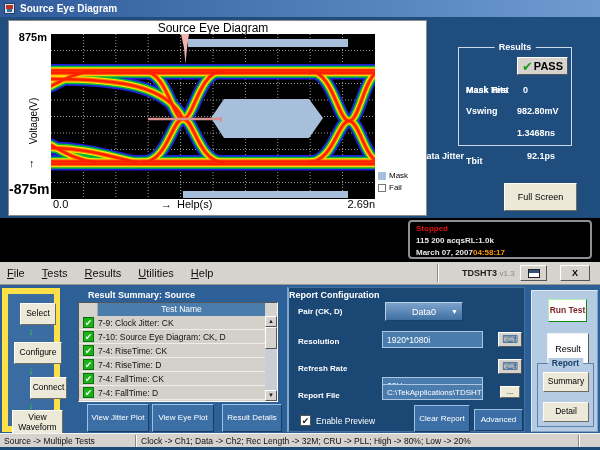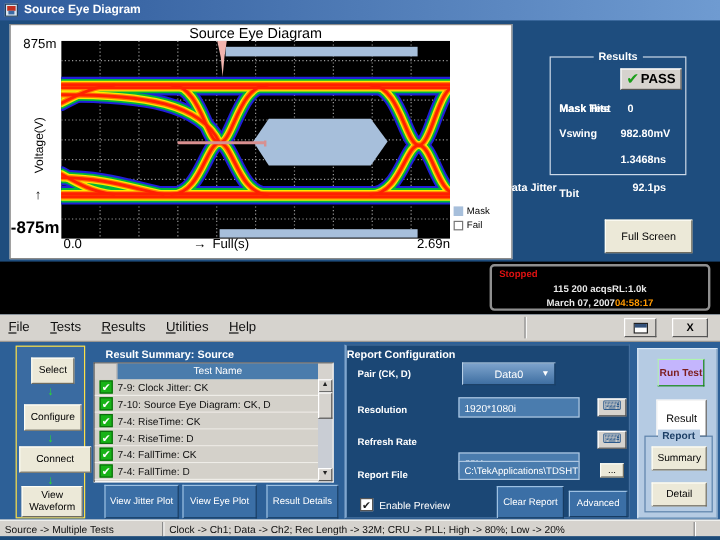--- a/index.html
+++ b/index.html
@@ -14,21 +14,21 @@
     font-size:10px; font-weight:bold; line-height:17px; }
   .titlebar .app-icon { position:absolute; left:4px; top:3px; width:11px; height:11px;
     background:#d8e4f0; border:1px solid #24425f; }
   .titlebar .app-icon::before { content:""; position:absolute; left:1px; top:1px; width:7px; height:4px; background:#c03020; }
   .titlebar .app-icon::after { content:""; position:absolute; left:2px; bottom:1px; width:5px; height:3px; background:#3a6aa5; }
   .titlebar .ttl { position:absolute; left:20px; top:0; }
 
   
   .eye-panel { left:8px; top:20px; width:419px; height:196px; background:#fff; border:1px solid #8a8a8a; }
   .plot-title { position:absolute; left:42px; top:0px; width:324px; text-align:center; font-size:12px; color:#000; }
-  .ylab-top { position:absolute; left:0; top:10px; width:38px; text-align:right; font-size:11px; font-weight:normal; color:#000; }
+  .ylab-top { position:absolute; left:0; top:10px; width:38px; text-align:right; font-size:11px; font-weight:bold; color:#000; }
   .ylab-bot { position:absolute; left:0; top:160px; width:38px; text-align:right; font-size:14px; font-weight:bold; color:#000; }
   .yaxis-name { position:absolute; left:24px; top:100px; font-size:10px; color:#000;
     transform:translate(-50%,-50%) rotate(-90deg); white-space:nowrap; }
   .yaxis-arrow { position:absolute; left:20px; top:136px; font-size:11px; color:#000; }
   .xrow { position:absolute; top:177px; font-size:11px; color:#000; }
   .legend { position:absolute; left:369px; font-size:8px; color:#000; display:flex; align-items:center; gap:3px; }
   .sw { width:8px; height:8px; display:inline-block; }
   .sw-fail { background:#fff; border:1px solid #777; }
 
   
@@ -47,40 +47,40 @@
     font-size:8.5px; font-family:inherit; cursor:default; line-height:1.15; }
   .btn-blue { background:#3b6fa6; border:1px solid; border-color:#9dc0e2 #173c63 #173c63 #9dc0e2;
     color:#fff; display:flex; align-items:center; justify-content:center; text-align:center;
     font-size:8px; line-height:1.2; cursor:default; }
 
   
   .black-band { left:0; top:218px; width:600px; height:44px; background:#000; }
   .acq-box { position:absolute; left:408px; top:2px; width:184px; height:39px;
     border:2px solid #8f8f8f; border-radius:4px; padding:1px 6px 0 6px;
     font-size:8px; font-weight:bold; color:#e8e8e8; }
-  .acq-row { display:flex; justify-content:center; line-height:12px; }
+  .acq-row { display:flex; justify-content:flex-start; line-height:12px; }
 
   
   .menubar { left:0; top:262px; width:600px; height:23px; background:#d6d3ce; color:#111;
     font-size:11px; line-height:22px; border-bottom:1px solid #9a9792; }
   .menu-item { display:inline-block; padding:0 7px; }
   .menu-item::first-letter { text-decoration:underline; }
   .menu-div { position:absolute; left:437px; top:2px; width:1px; height:18px; background:#8a8a8a; box-shadow:1px 0 0 #fff; }
   .brand { position:absolute; left:462px; top:0; font-size:9px; font-weight:bold; color:#222; }
   .brand .ver { font-weight:normal; font-size:8px; color:#888; }
   .win-btn { position:absolute; top:3px; height:16px; background:#d6d3ce;
     border:1px solid; border-color:#fff #555 #555 #fff; display:flex; align-items:center; justify-content:center;
     font-size:9px; font-weight:bold; color:#000; }
   .mini-glyph { width:12px; height:9px; border:1px solid #222; background:#fff; position:relative; }
   .mini-glyph::before { content:""; position:absolute; left:0; top:0; right:0; height:3px; background:#33517a; }
 
   
   .bottom { left:0; top:285px; width:600px; height:148px; background:#2d6097; }
   .left-panel { position:absolute; left:2px; top:3px; width:58px; height:144px;
-    background:#3a6ba1; border:1px solid #fde047;margin-left:11px; }
+    background:#3a6ba1; border:6px solid #fde047; }
   .flow-arrow { position:absolute; width:100%; text-align:center; color:#2ae02a; font-size:10px; font-weight:bold; line-height:10px; }
 
   .sum-title { position:absolute; left:88px; top:5px; font-size:9px; font-weight:bold; color:#fff; }
   .listbox { position:absolute; left:78px; top:17px; width:200px; height:100px;
     background:#d6d3ce; border:1px solid; border-color:#555 #fff #fff #555; }
   .lb-header { display:flex; height:13px; }
   .lb-header .cell-chk { width:19px; background:#d6d3ce; border-right:1px solid #aaa; }
   .lb-header .cell-name { flex:1; background:#4a7cac; color:#fff; font-size:8.5px; text-align:center; line-height:13px; }
   .lb-header .cell-sb { width:12px; background:#d6d3ce; }
   .lb-row { display:flex; height:14px; align-items:center; background:#d4d1ca; border-bottom:1px solid #efede8; width:186px; }
@@ -109,21 +109,21 @@
     border:1px solid; border-color:#fff #555 #555 #fff; display:flex; align-items:center; justify-content:center;
     font-size:11px; color:#2c5a8c; line-height:1; }
   .kb-btn::before { content:"⌨"; }
   .checkbox { position:absolute; width:11px; height:11px; background:#fff; border:1px solid #555;
     font-size:9px; line-height:10px; text-align:center; color:#1a1a1a; }
   .checkbox::before { content:"✔"; }
   .cb-label { position:absolute; font-size:8.5px; color:#fff; }
 
   .run-panel { position:absolute; left:531px; top:5px; width:67px; height:142px;
     background:#b5cbe3; border:1px solid; border-color:#ddeaf7 #7fa2c4 #7fa2c4 #ddeaf7; }
-  .btn-run { position:absolute; background:#c4b5fd; border:1px solid; border-color:#aef5ae #0f8a0f #0f8a0f #aef5ae;
+  .btn-run { position:absolute; background:#ffffff; border:1px solid; border-color:#aef5ae #0f8a0f #0f8a0f #aef5ae;
     color:#7c1d1d; font-weight:bold; font-size:8.5px; text-align:center; line-height:1.25;
     display:flex; align-items:center; justify-content:center; }
   .btn-white { position:absolute; background:#fff; border:1px solid; border-color:#f2f2f2 #5a5a5a #5a5a5a #f2f2f2;
     color:#000; font-size:9px; display:flex; align-items:center; justify-content:center; }
   .report-gb { position:absolute; left:5px; top:72px; width:57px; height:64px; border:1px solid #5d82aa; }
   .report-gb .gb-legend { background:#b5cbe3; color:#1c3f66; font-size:8.5px; }
 
   
   .statusbar { left:0; top:433px; width:600px; height:14px; background:#d6d3ce;
     font-size:8.5px; color:#111; line-height:14px; border-top:1px solid #f5f5f3; }
@@ -228,21 +228,21 @@
         <line x1="97" y1="85" x2="170" y2="85" stroke="#d89090" stroke-width="2.5"></line>
         <line x1="170" y1="83" x2="170" y2="88" stroke="#d89090" stroke-width="2"></line>
         <polygon points="130,0 138,0 136,14 134.5,30 133,14" fill="#f2b4ae"></polygon>
       </svg>
     <div class="ylab-top">875m</div>
     <div class="yaxis-name">Voltage(V)</div>
     <div class="yaxis-arrow">↑</div>
     <div class="ylab-bot">-875m</div>
     <div class="xrow" style="left:44px;">0.0</div>
     <div class="xrow" style="left:152px;">→</div>
-    <div class="xrow" style="left:168px;">Full(s)</div>
+    <div class="xrow" style="left:168px;">Help(s)</div>
     <div class="xrow" style="left:320px; width:46px; text-align:right;">2.69n</div>
     <div class="legend" style="top:150px;">
       <span class="sw" id="mask-swatch" style="background: rgb(167, 191, 219);"></span>
       <span>Mask</span>
     </div>
     <div class="legend" style="top:162px;">
       <span class="sw sw-fail"></span>
       <span>Fail</span>
     </div>
   </div>
@@ -279,34 +279,38 @@
     </div>
   </div>
 
   <div class="abs menubar">
     <span class="menu-item">File</span>
     <span class="menu-item">Tests</span>
     <span class="menu-item">Results</span>
     <span class="menu-item">Utilities</span>
     <span class="menu-item">Help</span>
     <span class="menu-div"></span>
+    <span class="brand">
+      <span>TDSHT3</span>
+      <span class="ver">v1.3</span>
+    </span>
     <span class="win-btn" style="left:520px; width:27px;">
       <span class="mini-glyph"></span>
     </span>
     <span class="win-btn" style="left:560px; width:30px;">X</span>
   </div>
 
   <div class="abs bottom">
 
     <div class="left-panel">
       <div class="btn-beige" style="position:absolute; left:12px; top:9px; width:36px; height:22px;">Select</div>
       <div class="flow-arrow" style="top:33px;">↓</div>
       <div class="btn-beige" style="position:absolute; left:6px; top:48px; width:48px; height:22px;">Configure</div>
       <div class="flow-arrow" style="top:72px;">↓</div>
-      <div class="btn-beige" style="position:absolute; left:2px; top:83px; width:60px; height:22px;">Connect</div>
+      <div class="btn-beige" style="position:absolute; left:22px; top:83px; width:37px; height:22px;">Connect</div>
       <div class="flow-arrow" style="top:107px;">↓</div>
       <div class="btn-beige" style="position:absolute; left:4px; top:116px; width:51px; height:26px;">View Waveform</div>
     </div>
 
     <div class="sum-title">Result Summary: Source</div>
     <div class="listbox">
       <div class="lb-header">
         <div class="cell-chk"></div>
         <div class="cell-name">Test Name</div>
         <div class="cell-sb"></div>

